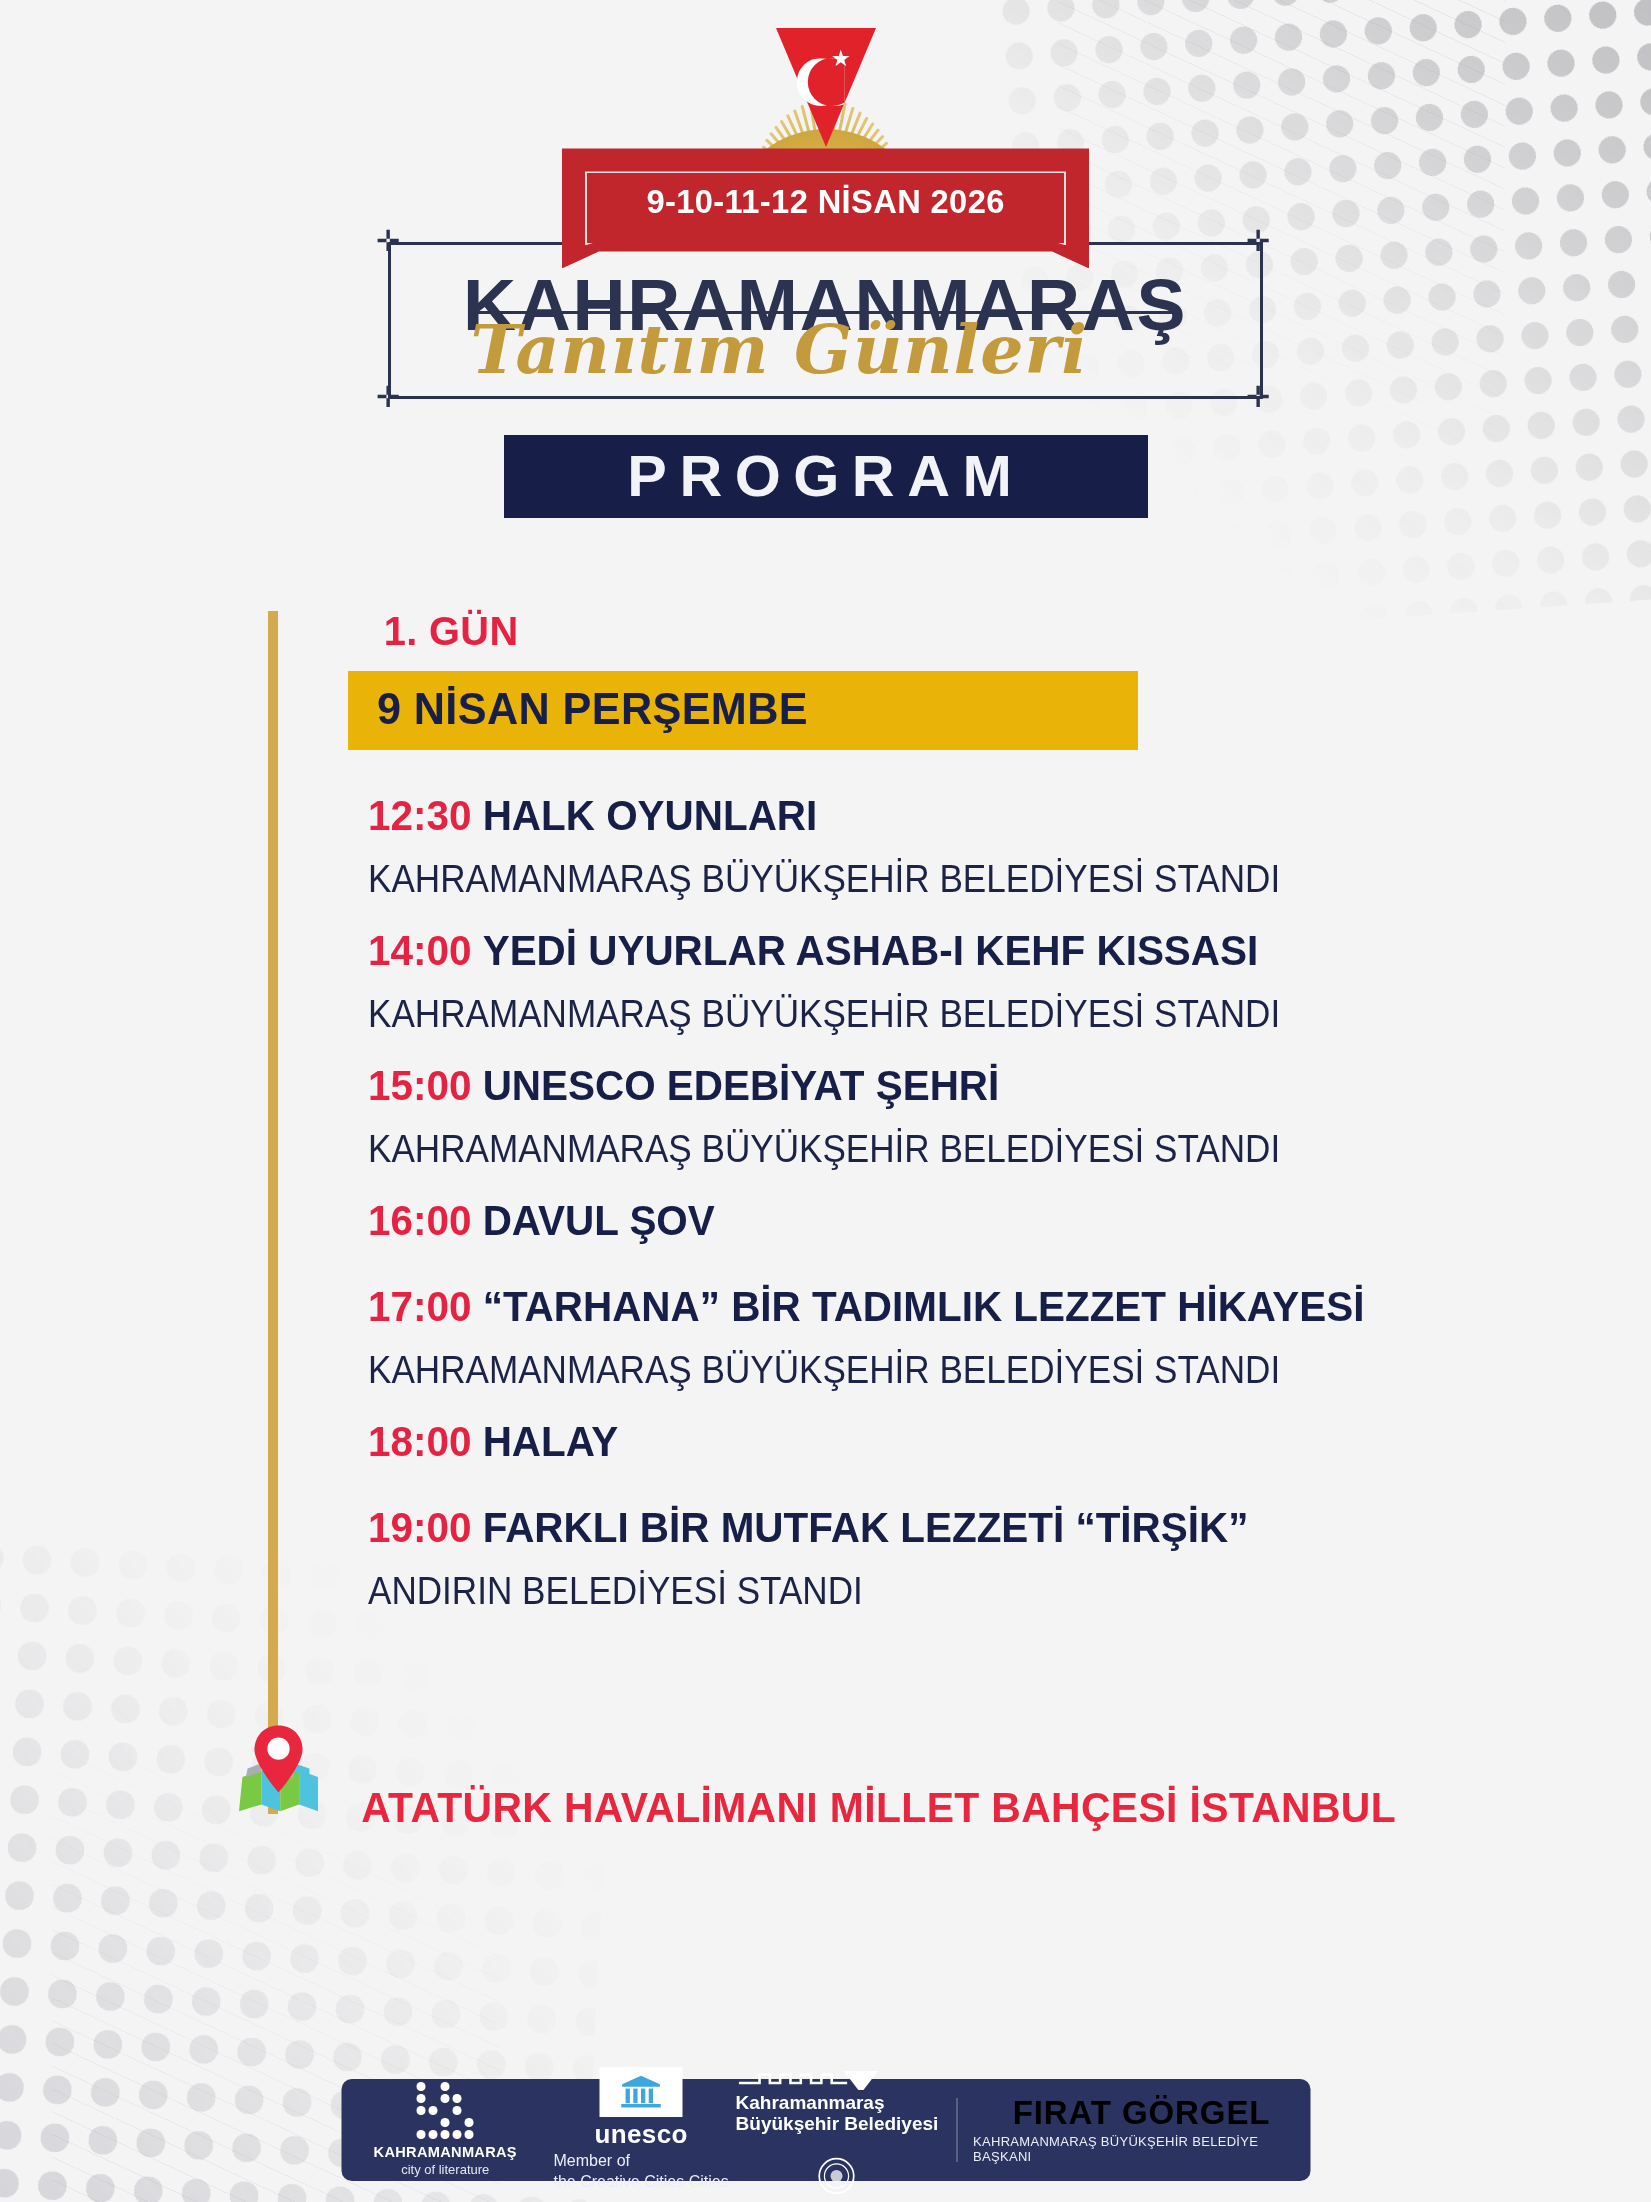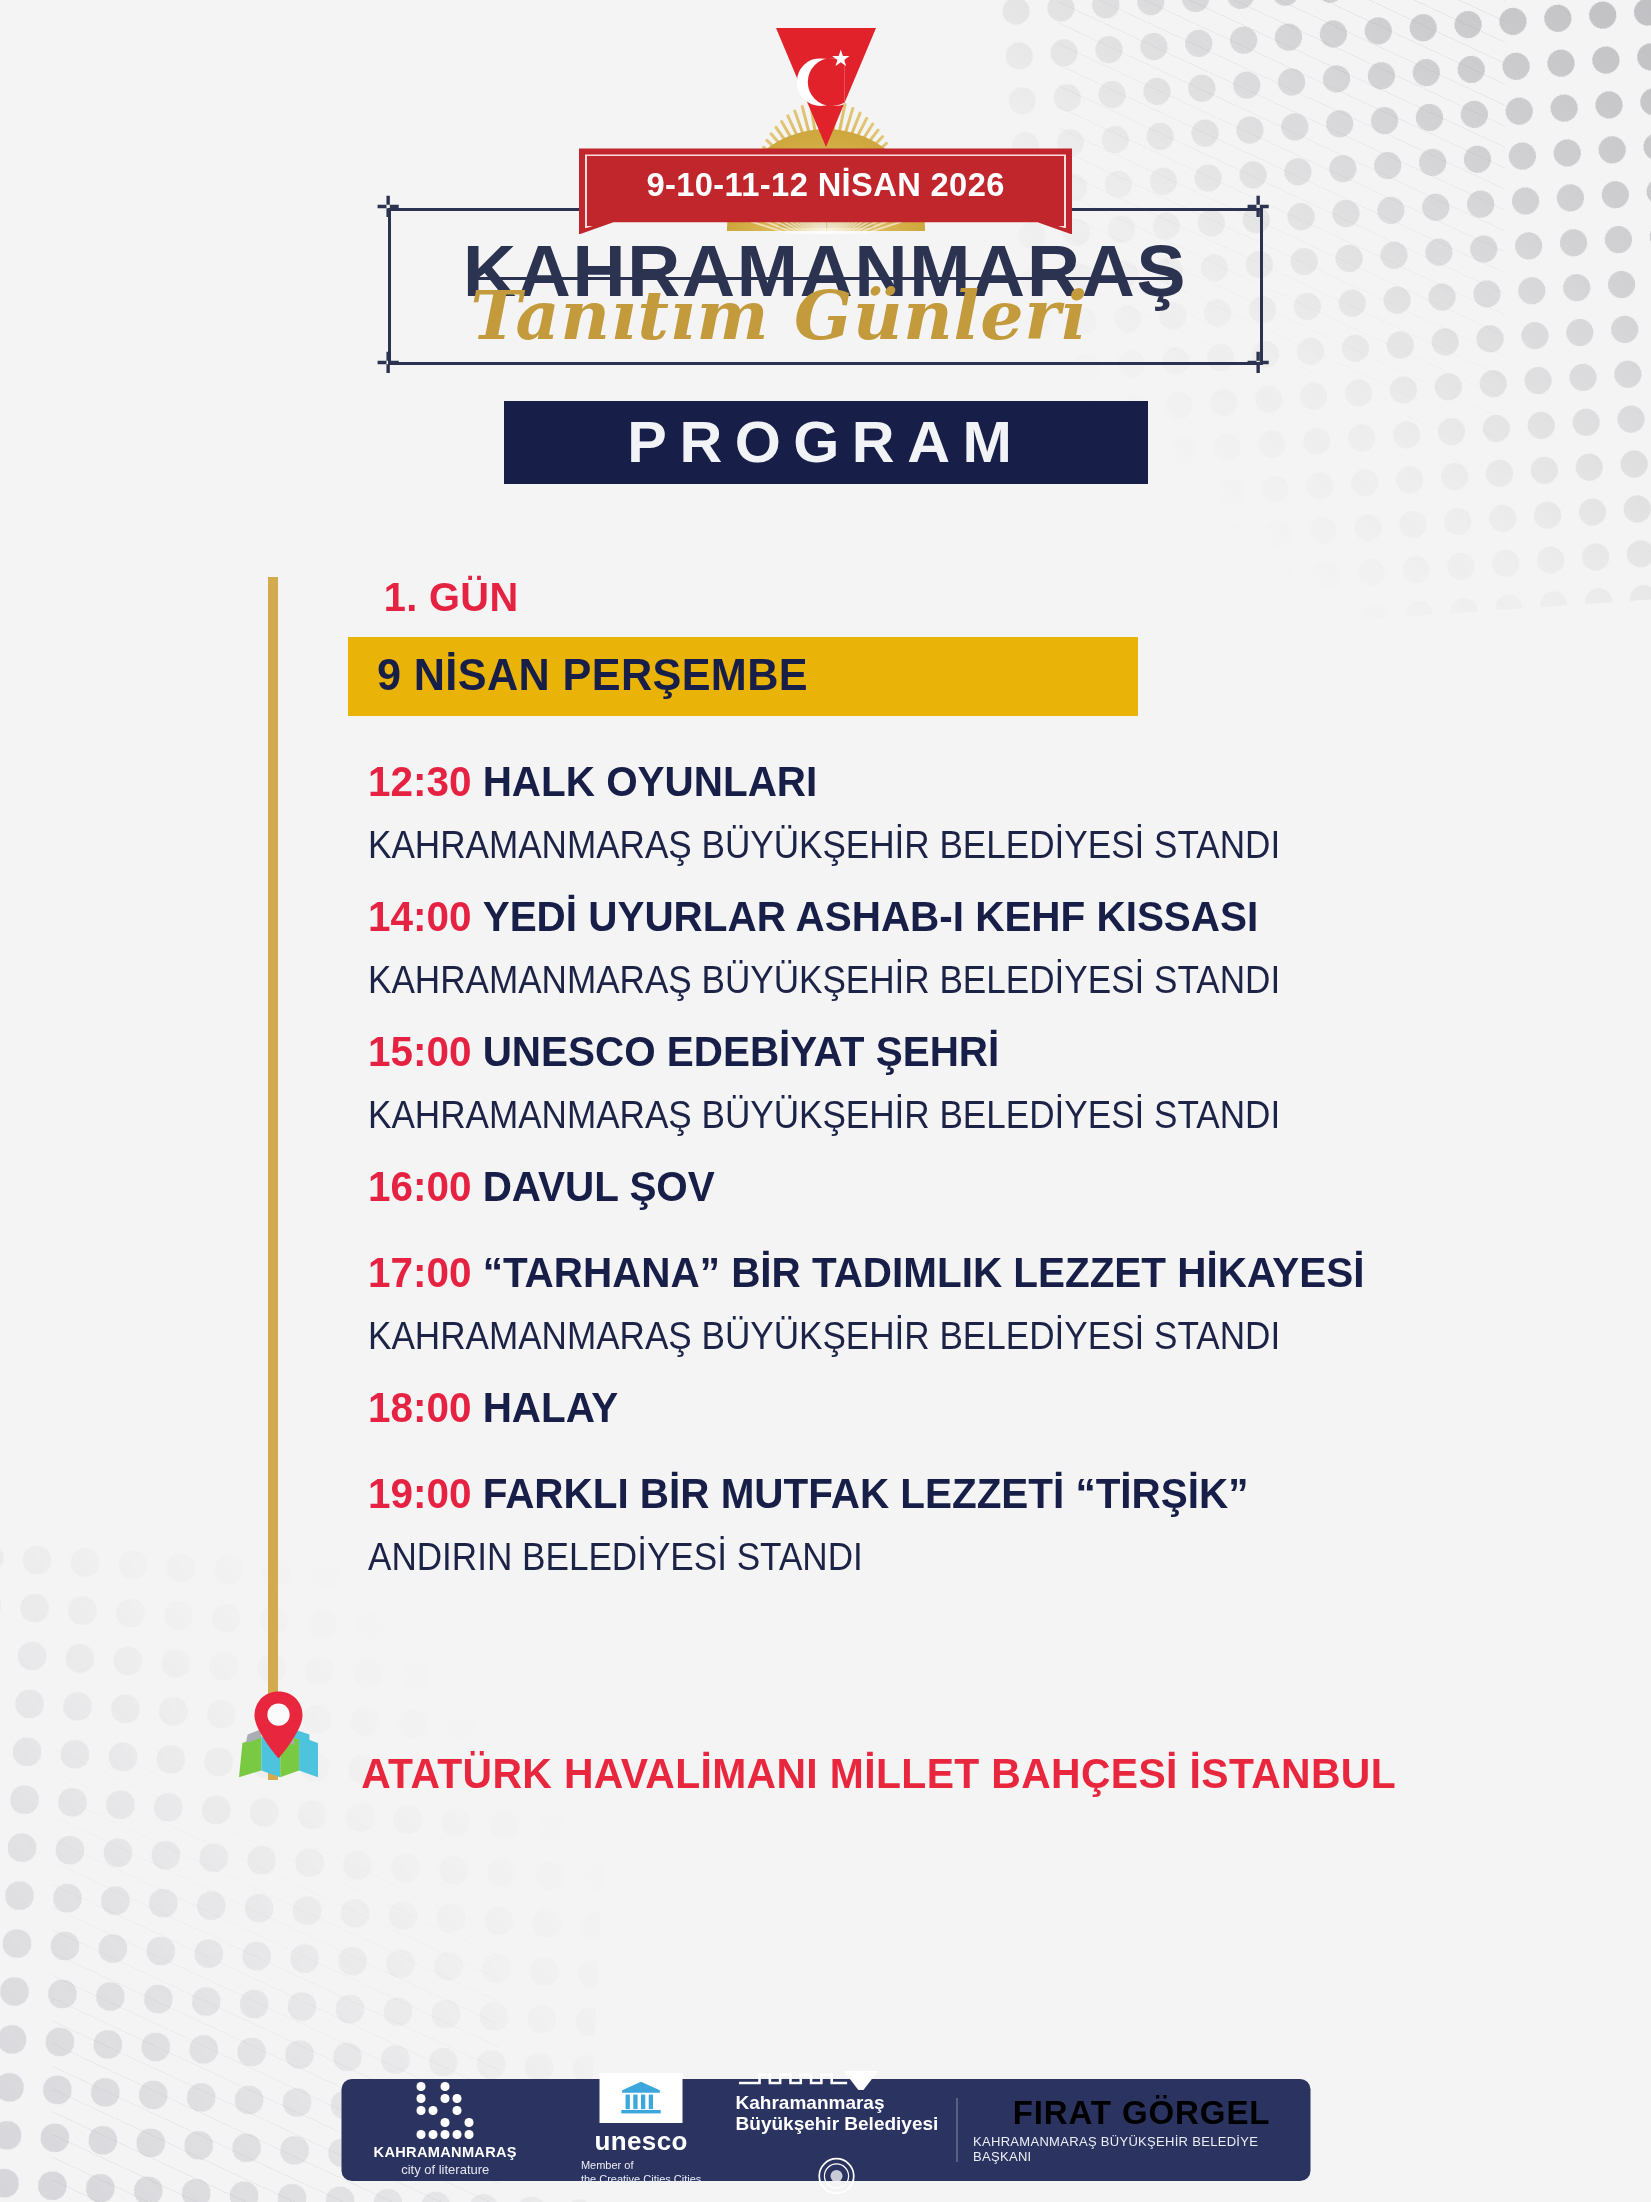--- a/index.html
+++ b/index.html
@@ -88,21 +88,21 @@
   .sun-disc::after{
     content:"";position:absolute;left:50%;bottom:3.4px;transform:translateX(-50%);
     width:95px;height:41px;border-radius:52px 52px 0 0;
     background:rgba(160,120,30,.35);
   }
   .sun-fan{position:absolute;left:50%;top:126px;transform:translateX(-50%);width:198px;height:86px;overflow:hidden;}
   .fray{position:absolute;left:50%;bottom:-12px;width:1.7px;height:79px;background:rgba(255,255,255,.55);transform-origin:bottom center;}
   .ribbon-outer{
     position:relative;z-index:4;
     background:#c0262c;
-    padding:6px;
+    padding:23px;
     margin-bottom:-26px;
     clip-path:polygon(0 0,100% 0,100% 100%,93% 86%,7% 86%,0 100%);
   }
   .ribbon-inner{
     border:2.6px solid rgba(255,255,255,.85);
     padding:8.6px 52px 22.4px;
     clip-path:polygon(0 0,100% 0,100% 100%,92% 84%,8% 84%,0 100%);
   }
   .ribbon-inner span{
     display:block;color:#fff;font-size:34px;font-weight:700;letter-spacing:0.4px;
@@ -204,21 +204,21 @@
   }
   .f-item{display:flex;flex-direction:column;align-items:center;justify-content:center;color:#fff;}
   .f-kmaras{width:215px;}
   .f-kmaras .kl-grid{display:grid;grid-template-columns:repeat(5,8.6px);grid-auto-rows:8.6px;gap:3.4px;margin-bottom:5.2px;}
   .f-kmaras .kl-grid i{background:#fff;border-radius:4.3px;display:block;width:8.6px;height:8.6px;}
   .f-name{font-size:14.6px;font-weight:700;letter-spacing:0.3px;}
   .f-sub{font-size:13px;font-weight:400;color:#e6e7ef;margin-top:1.7px;}
   .f-unesco{width:189px;}
   .unesco-box{background:#fff;width:83px;height:50px;display:flex;align-items:center;justify-content:center;margin-bottom:4.3px;}
   .f-uname{font-size:26px;font-weight:700;letter-spacing:0.4px;line-height:1;}
-  .f-ulines{font-size:11px;line-height:1.28;margin-top:4.3px;text-align:left;color:#eceef6;}
+  .f-ulines{font-size:16px;line-height:1.28;margin-top:4.3px;text-align:left;color:#eceef6;}
   .f-bld{width:215px;display:flex;align-items:center;gap:5.2px;}
   .f-bld-text{font-size:19px;font-weight:700;line-height:1.1;text-align:left;}
   .f-divider{width:0.9px;height:64px;background:rgba(255,255,255,.45);margin:0 15.5px;}
   .f-mayor{display:flex;flex-direction:column;align-items:center;}
   .f-mayor-name{font-size:33px;font-weight:700;letter-spacing:0.9px;line-height:1;}
   .f-mayor-role{font-size:13px;margin-top:5.2px;letter-spacing:0.3px;color:#eceef6;}
 </style>
 </head>
 <body>
 

